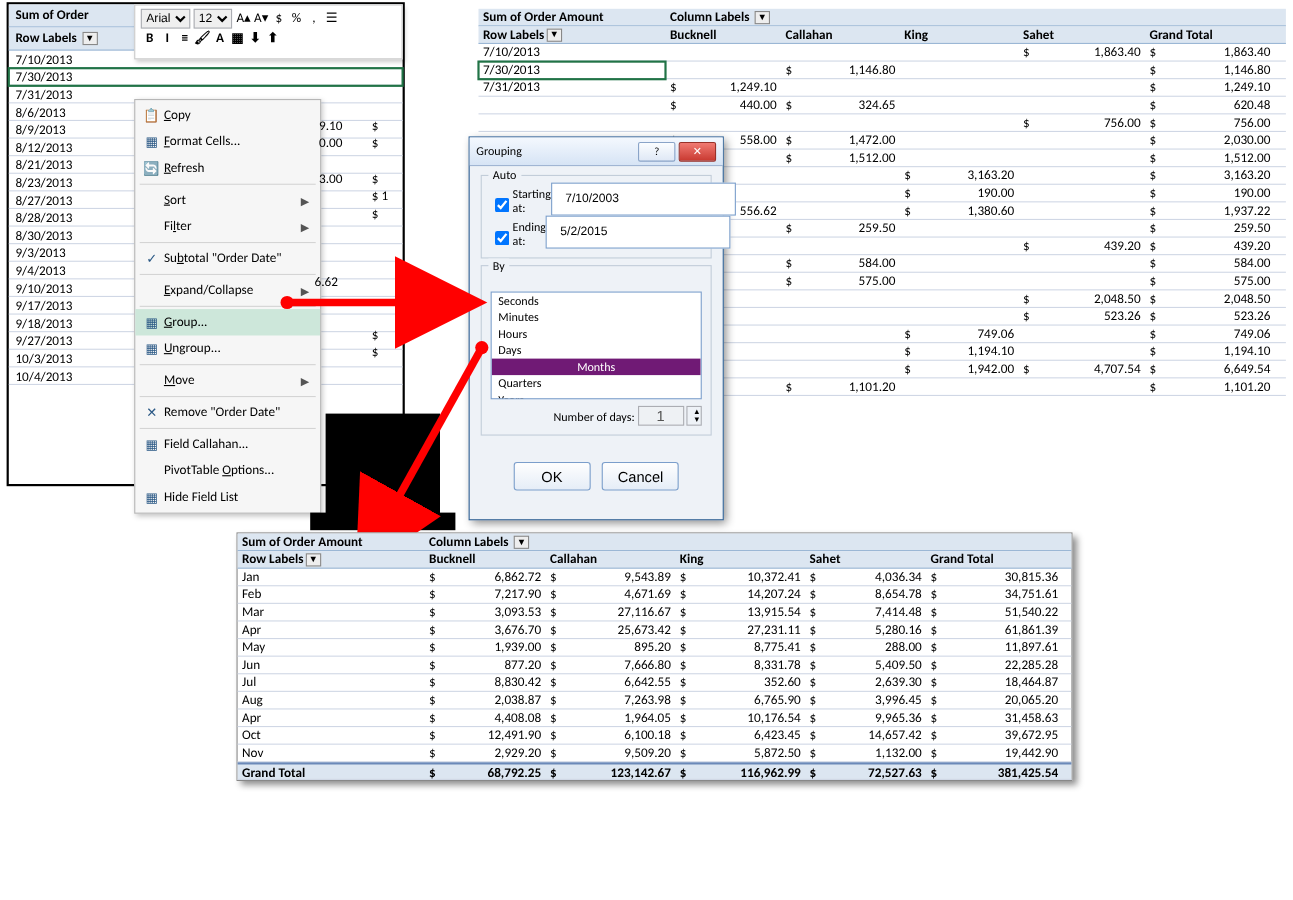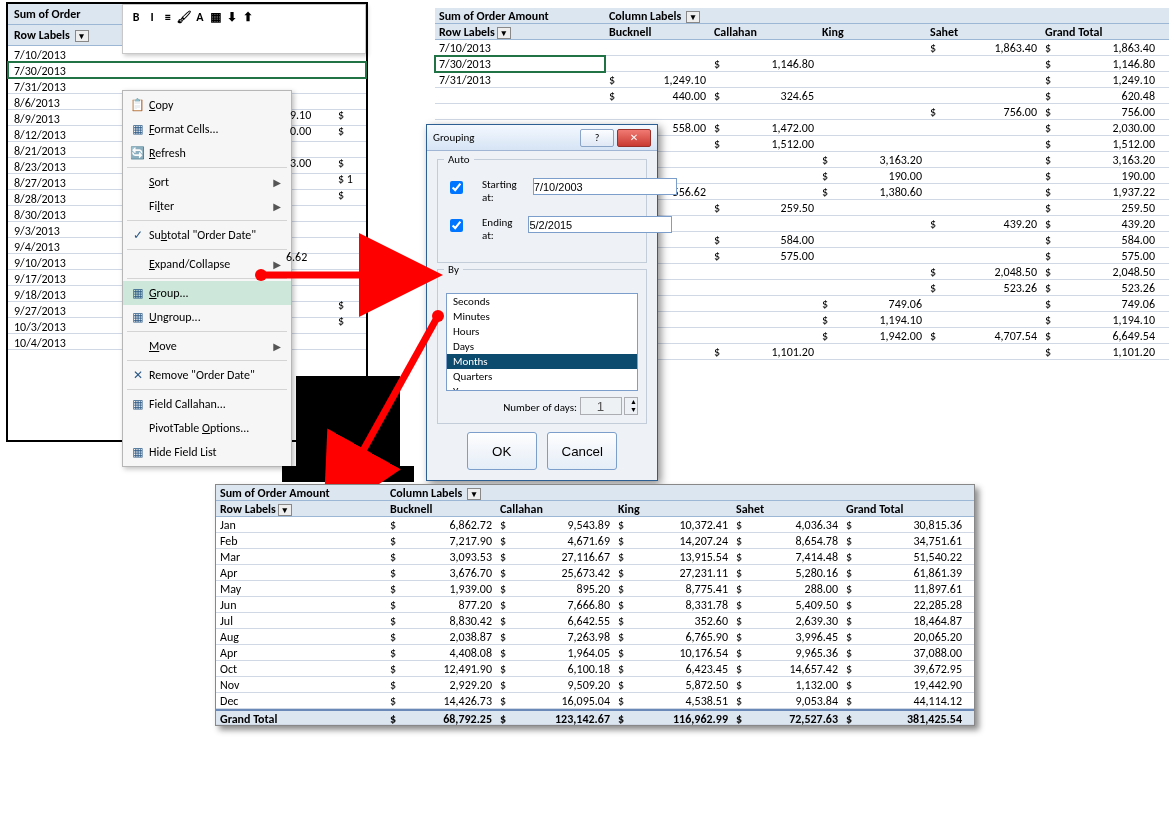--- a/index.html
+++ b/index.html
@@ -113,33 +113,33 @@
   .dlg-title .wbtn {
     width: 34px; height: 18px; margin-left: 3px;
     border: 1px solid #8aa4c8; border-radius: 2px;
     background: linear-gradient(#fbfdff,#dfe8f5);
     text-align: center; font-size: 10px; line-height: 16px;
   }
   .dlg-title .wbtn.close { background: linear-gradient(#f07a73,#c93a31); color: #fff; border-color: #98312a;}
   .dlg-body { padding: 8px 10px 10px; }
   .gbox { border: 1px solid #c2cdd9; padding: 6px 8px 8px; margin-bottom: 6px; position: relative;}
   .gbox .glbl { position: absolute; top: -7px; left: 6px; background: #eef2f7; padding: 0 4px; }
-  .gline { display: flex; align-items: flex-start; margin: 12px 0; gap: 16px;}
+  .gline { display: flex; align-items: flex-end; margin: 0 0;}
   .gline label { width: 78px; }
-  .gline input[type=text] { flex: 1; border: 1px solid #7b9ecb; height: 17px; padding: 0 0; font-size: 11px;}
+  .gline input[type=text] { flex: 1; border: 1px solid #7b9ecb; height: 30px; padding: 0 12px; font-size: 11px;}
   .bylist {
     border: 1px solid #7b9ecb; background: #fff;
     height: 98px; overflow: hidden; margin-top: 17px;
   }
   .bylist div { padding: 1px 6px; }
-  .bylist .sel { background: #0c4a6e; color: #fff;}
+  .bylist .sel { background: #701a75; color: #fff; text-align: center;}
   .ndays { text-align: right; margin-top: 6px;}
   .ndays input { width: 42px; border: 1px solid #abadb3; height: 18px; text-align: center;}
   .dbtns { text-align: center; margin-top: 8px;}
-  .dbtn { width: 70px; height: 38px; border: 1px solid #7b9ecb; background: linear-gradient(#fefefe,#e5edf7); border-radius: 3px; margin: 0 4px;}
+  .dbtn { width: 70px; height: 26px; border: 1px solid #7b9ecb; background: linear-gradient(#fefefe,#e5edf7); border-radius: 3px; margin: 16px 4px;}
 
   
   .arrow { position: absolute; pointer-events: none; }
   .arrow svg { overflow: visible; }
 
   
   .panel-b {
     position: absolute;
     left: 215px; top: 484px;
     width: 760px;
@@ -205,20 +205,25 @@
       <div class="pivot-row">9/4/2013</div>
       <div class="pivot-row">9/10/2013</div>
       <div class="pivot-row">9/17/2013</div>
       <div class="pivot-row">9/18/2013</div>
       <div class="pivot-row">9/27/2013</div>
       <div class="pivot-row">10/3/2013</div>
       <div class="pivot-row">10/4/2013</div>
     </div>
 
   <div class="mini-tb">
+    <div>
+      <select><option>Arial</option></select>
+      <select><option>12</option></select>
+      <span id="mt1"><span class="ic">A▴</span><span class="ic">A▾</span><span class="ic">$</span><span class="ic">%</span><span class="ic">,</span><span class="ic">☰</span></span>
+    </div>
     <div class="row2" id="mt2"><span class="ic">B</span><span class="ic">I</span><span class="ic">≡</span><span class="ic">🖌</span><span class="ic">A</span><span class="ic">▦</span><span class="ic">⬇</span><span class="ic">⬆</span></div>
   </div>
 
   <div class="ctx-menu" id="ctx">
       <div class="ctx-item">
         <span class="ctx-icon">📋</span>
         <span class="ctx-label"><u>C</u>opy</span>
       </div>
       <div class="ctx-item">
         <span class="ctx-icon">▦</span>
@@ -635,45 +640,37 @@
         <div class="amt">6,765.90</div>
         <div class="amt">3,996.45</div>
         <div class="amt">20,065.20</div>
       </div>
       <div class="brow">
         <div>Apr</div>
         <div class="amt">4,408.08</div>
         <div class="amt">1,964.05</div>
         <div class="amt">10,176.54</div>
         <div class="amt">9,965.36</div>
-        <div class="amt">37,088.00</div>
+        <div class="amt">31,458.63</div>
       </div>
       <div class="brow">
         <div>Oct</div>
         <div class="amt">12,491.90</div>
         <div class="amt">6,100.18</div>
         <div class="amt">6,423.45</div>
         <div class="amt">14,657.42</div>
         <div class="amt">39,672.95</div>
       </div>
       <div class="brow">
         <div>Nov</div>
         <div class="amt">2,929.20</div>
         <div class="amt">9,509.20</div>
         <div class="amt">5,872.50</div>
         <div class="amt">1,132.00</div>
         <div class="amt">19,442.90</div>
-      </div>
-      <div class="brow">
-        <div>Dec</div>
-        <div class="amt">14,426.73</div>
-        <div class="amt">16,095.04</div>
-        <div class="amt">4,538.51</div>
-        <div class="amt">9,053.84</div>
-        <div class="amt">44,114.12</div>
       </div>
     </div>
   <div class="brow btot" id="b-tot">
       <div>Grand Total</div>
       <div class="amt">68,792.25</div>
       <div class="amt">123,142.67</div>
       <div class="amt">116,962.99</div>
       <div class="amt">72,527.63</div>
       <div class="amt">381,425.54</div>
     </div>

